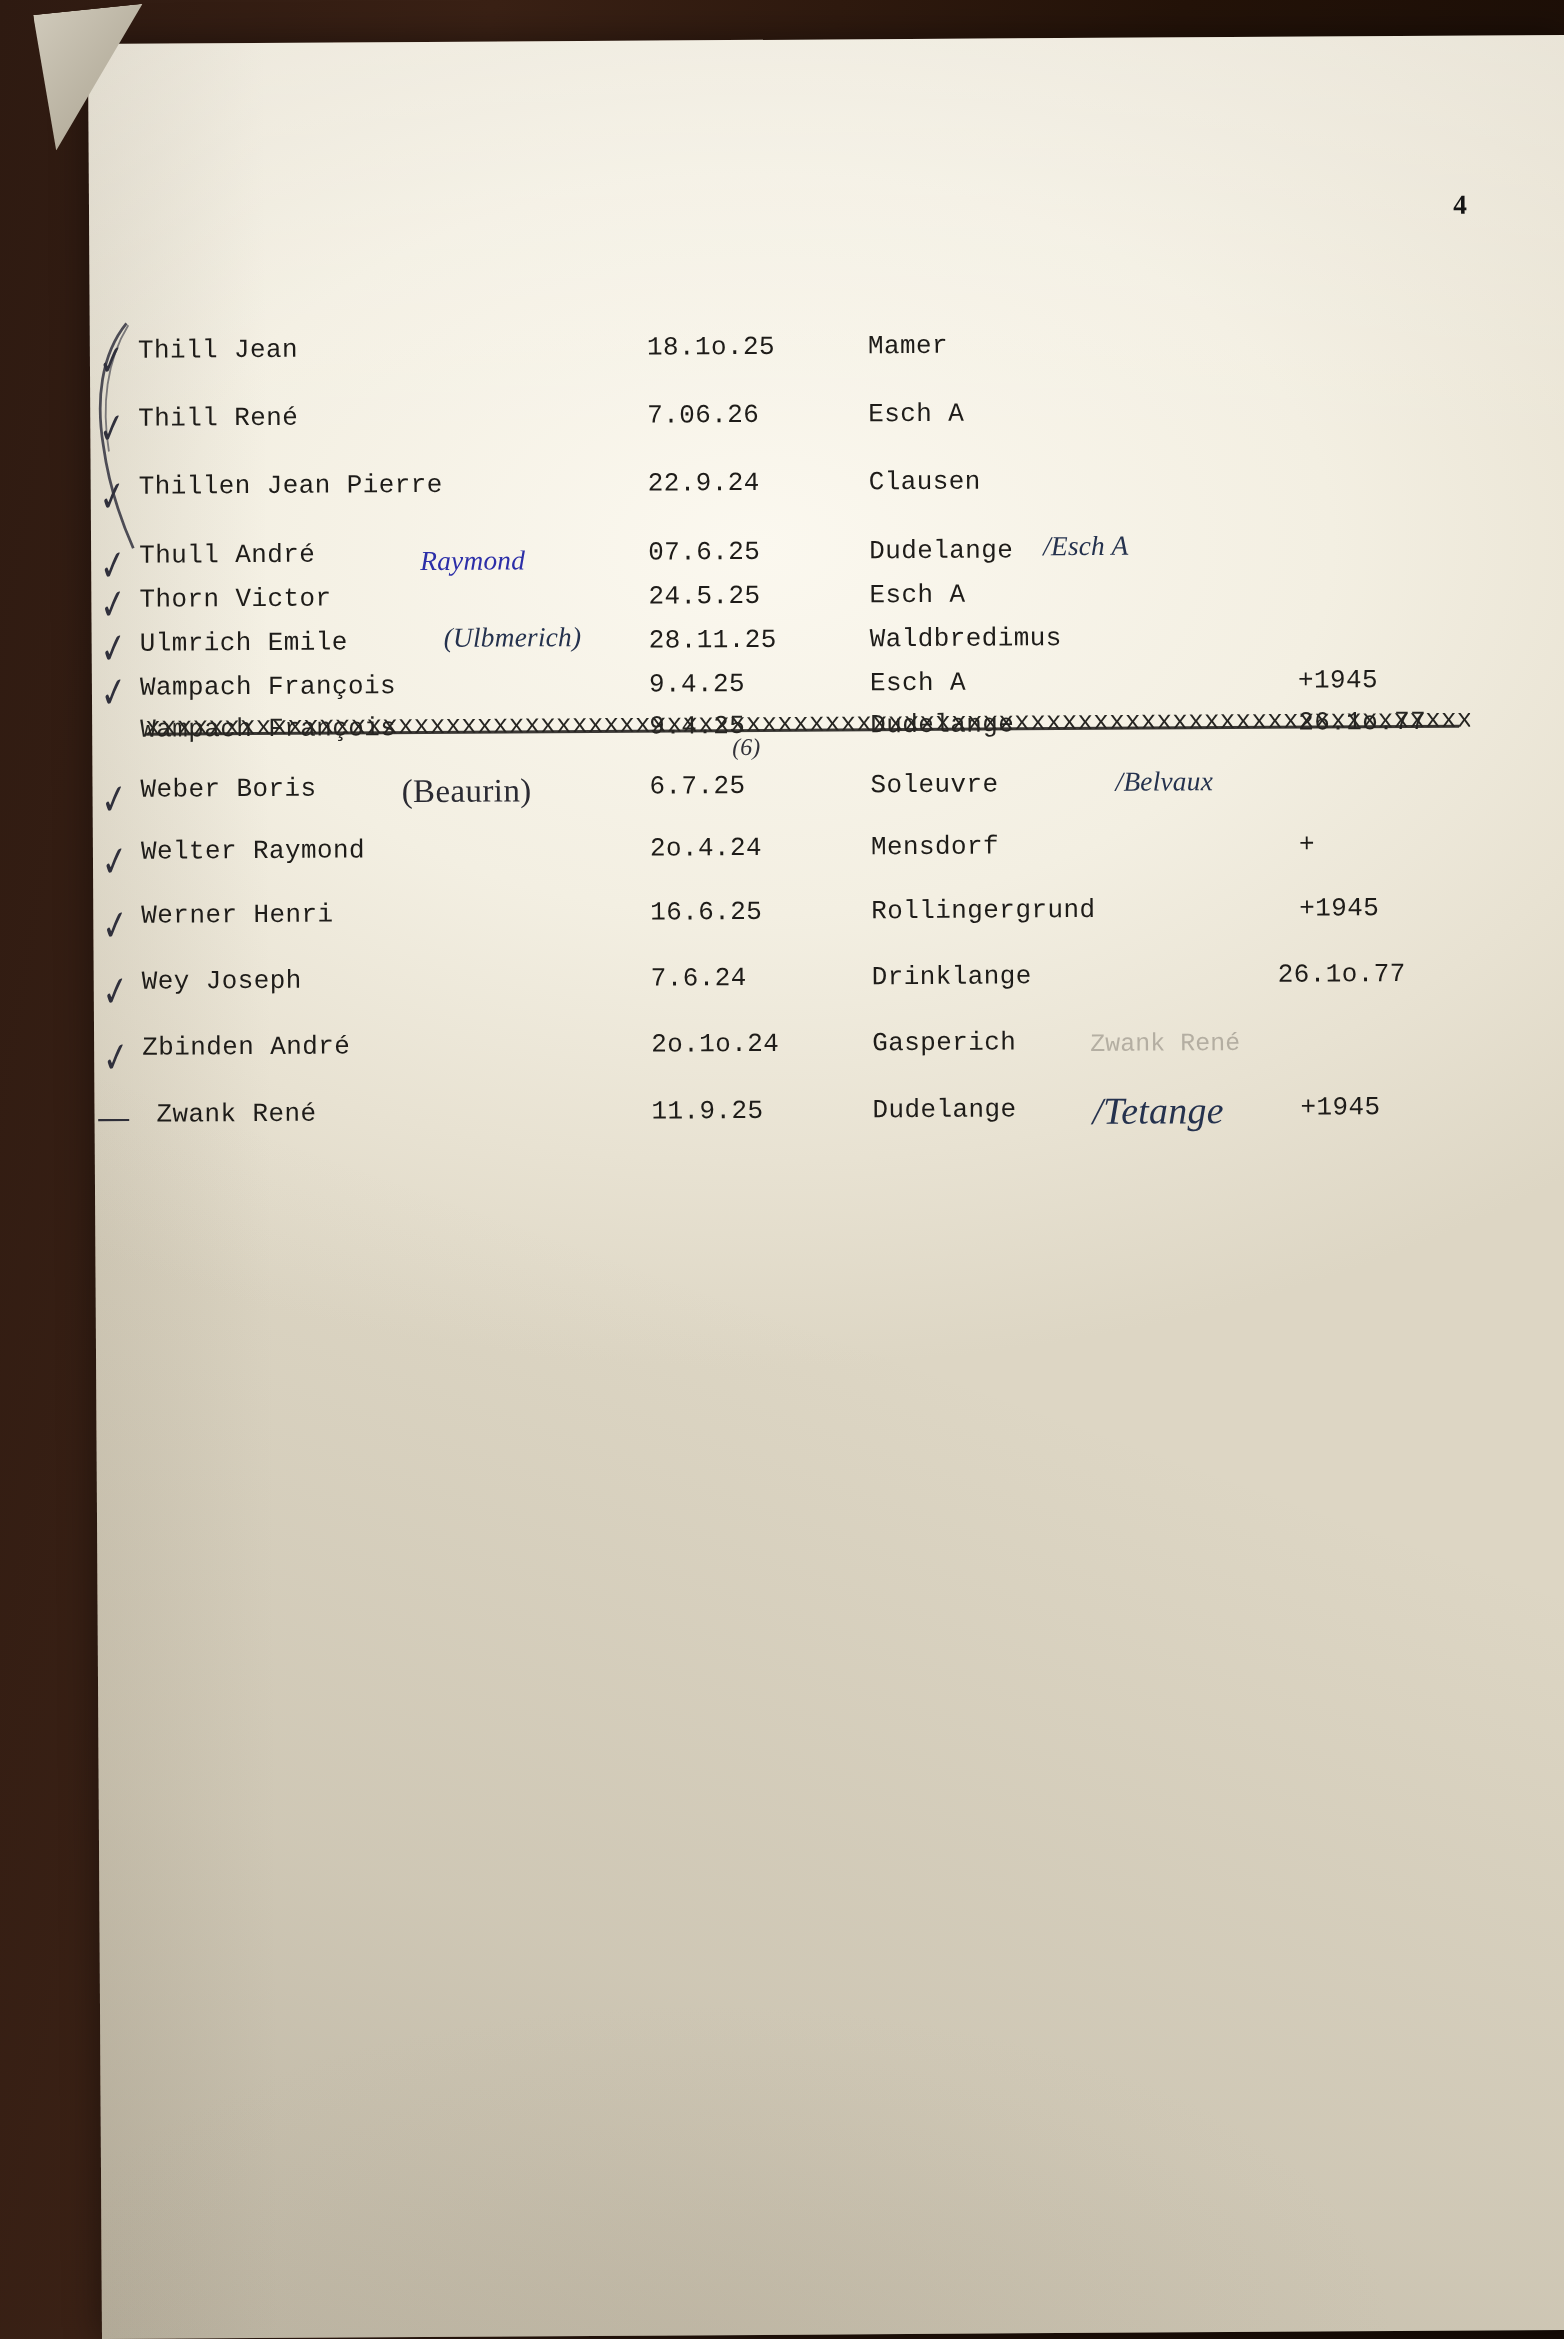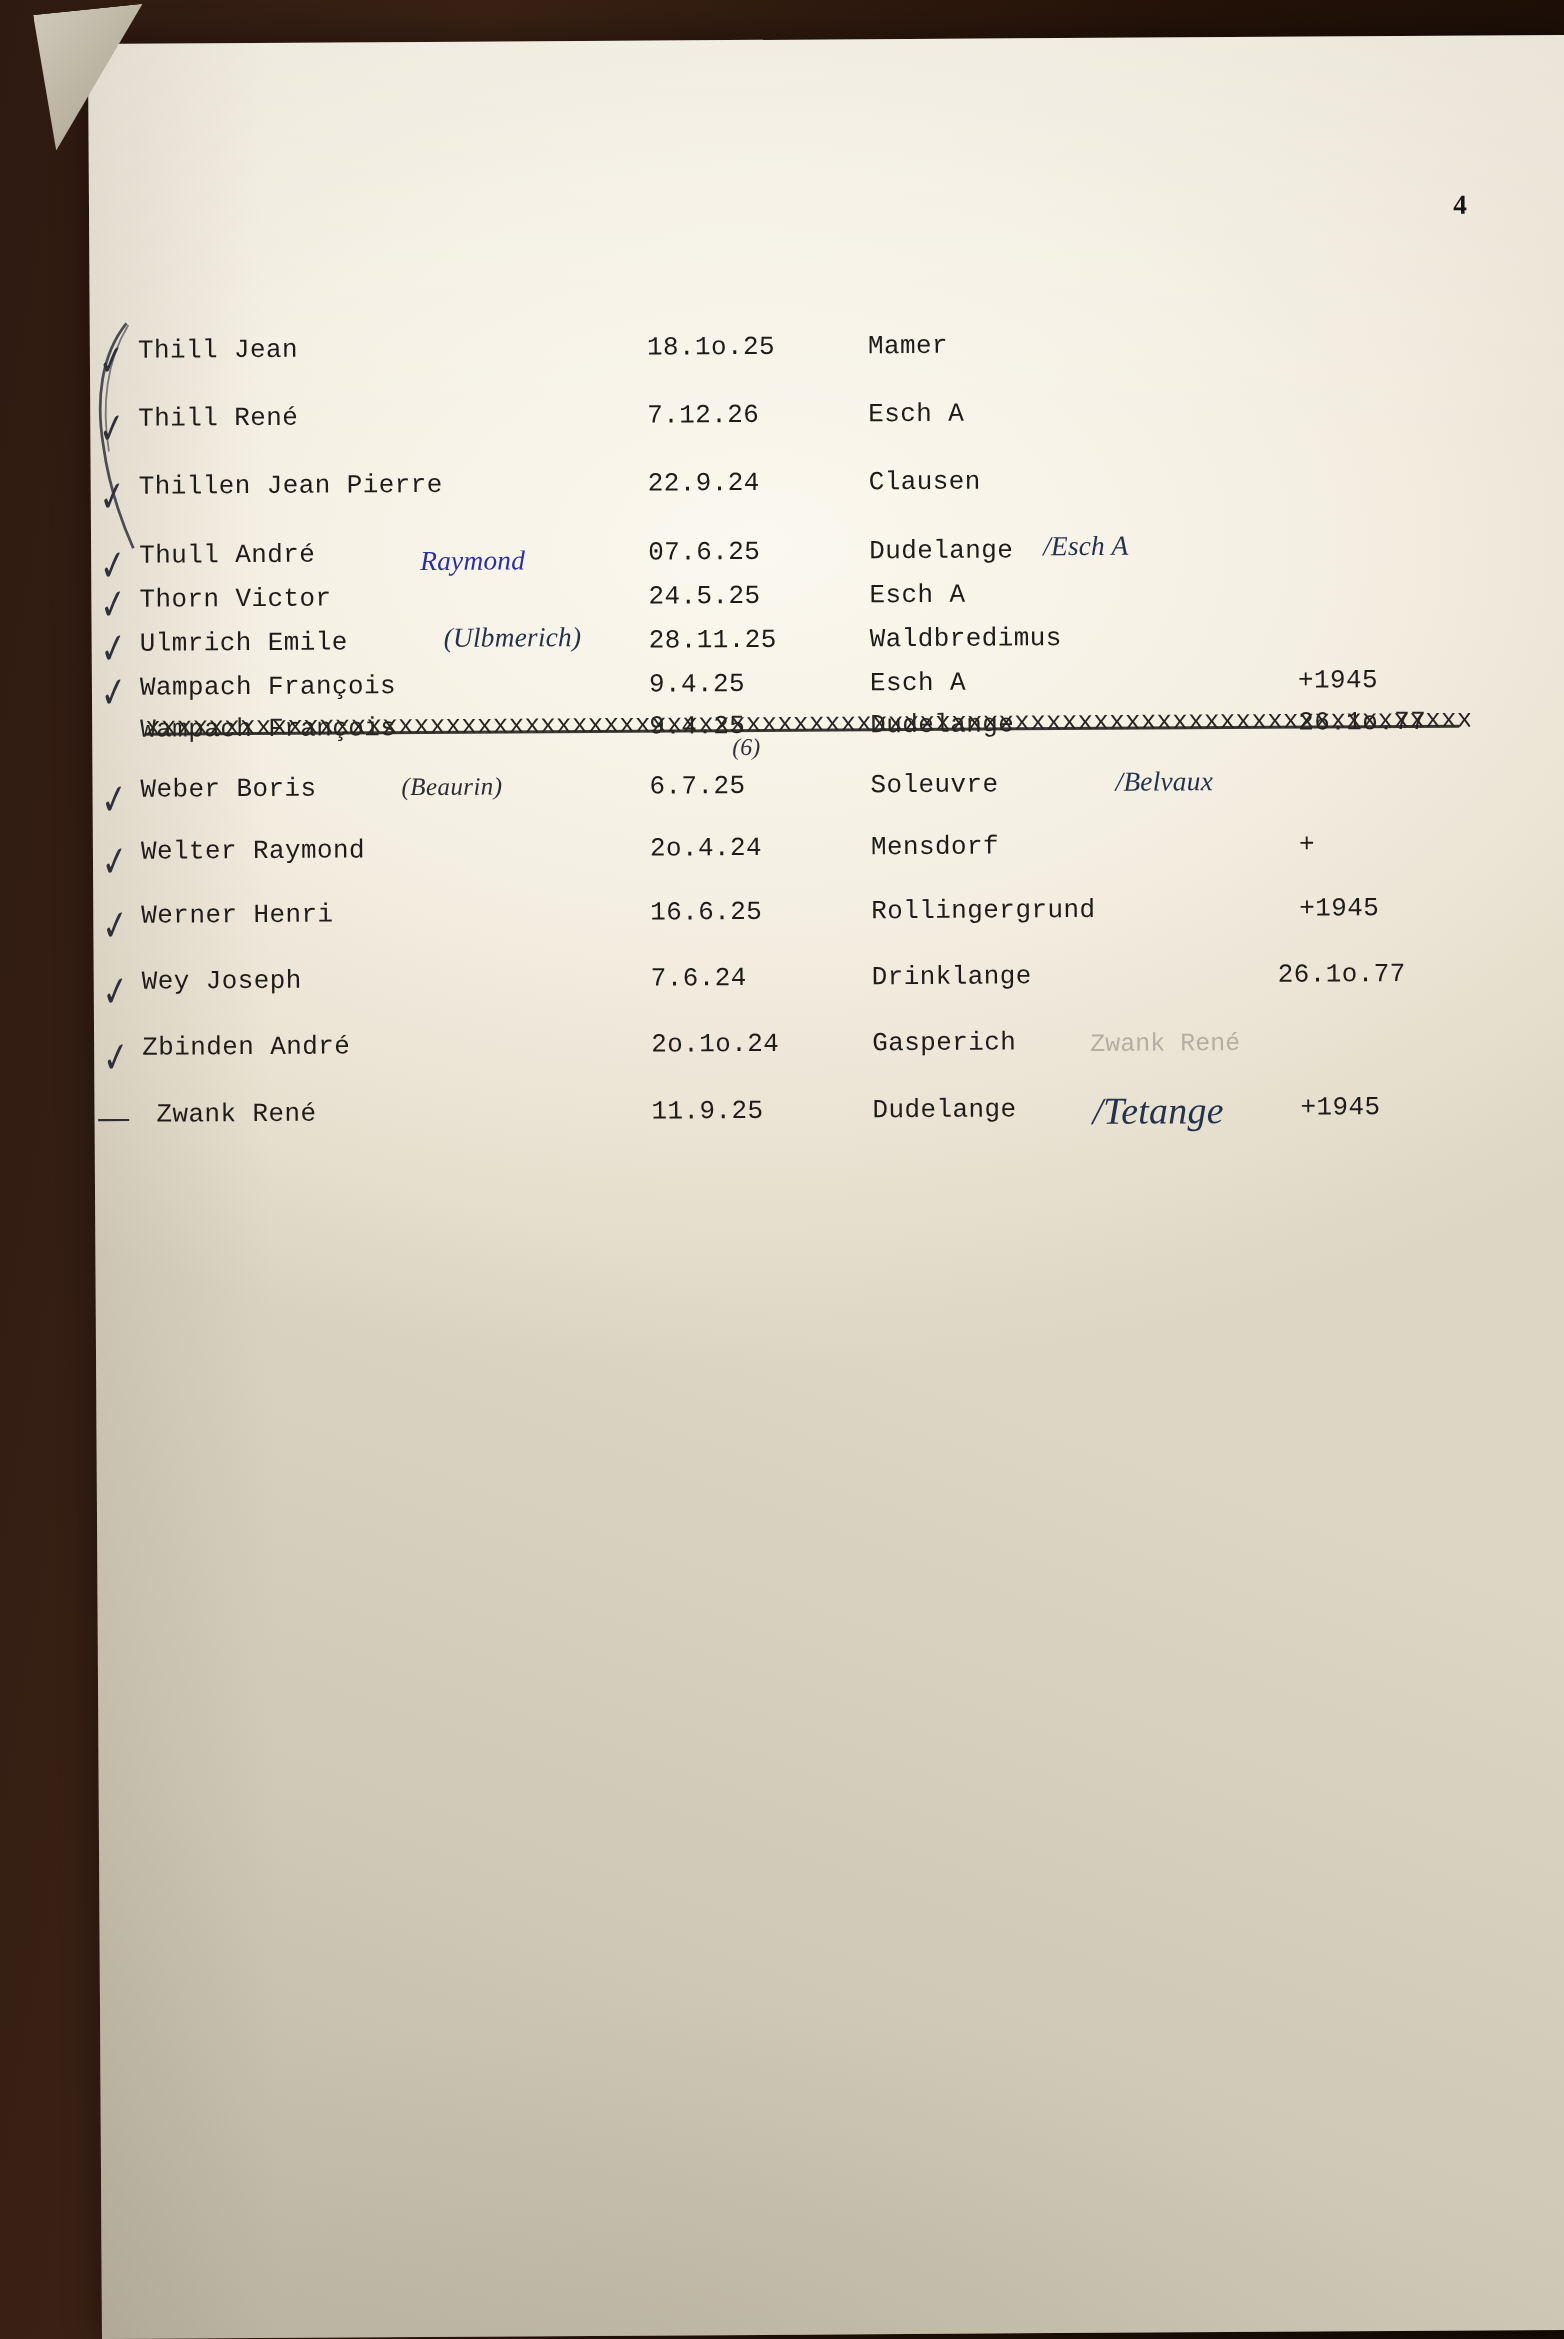--- a/index.html
+++ b/index.html
@@ -105,22 +105,21 @@
     font-size: 27.4px;
     color: #25324e;
     letter-spacing: 0.2px;
   }
   .ink-blue {
     color: #2b2ea8;
     margin-top: 12px;
   }
   .paren {
     font-family: "Liberation Serif", serif;
-    font-style: italic;
-    font-size: 25px;
+    font-size: 33px;
     color: #2b2b33;
   }
 
   
   .struck {
     color: #1b1a17;
     opacity: 0.95;
   }
   .strike-bar {
     position: absolute;
@@ -226,21 +225,21 @@
         <span class="checkmark">✓</span>
         <span class="c-name">Thill Jean</span>
         <span class="c-date">18.1o.25</span>
         <span class="c-place">Mamer</span>
         <span class="c-note"></span>
       </div>
 
       <div class="row" style="top:360px">
         <span class="checkmark">✓</span>
         <span class="c-name">Thill René</span>
-        <span class="c-date">7.12.26</span>
+        <span class="c-date">7.06.26</span>
         <span class="c-place">Esch A</span>
         <span class="c-note"></span>
       </div>
 
       <div class="row" style="top:428px">
         <span class="checkmark">✓</span>
         <span class="c-name">Thillen Jean Pierre</span>
         <span class="c-date">22.9.24</span>
         <span class="c-place">Clausen</span>
         <span class="c-note"></span>

